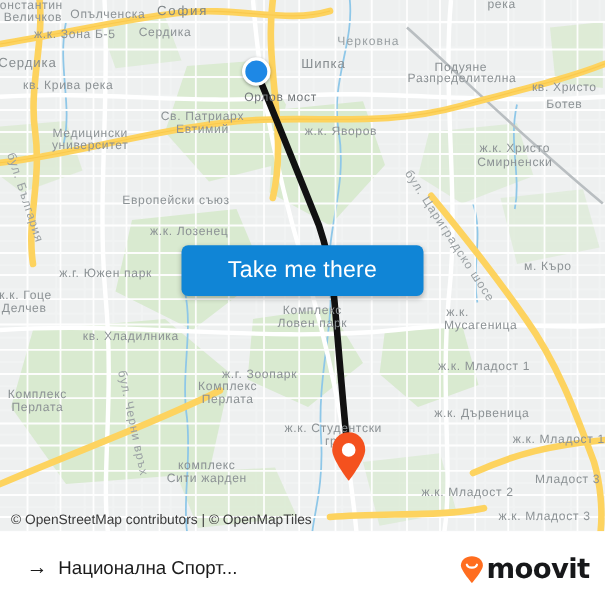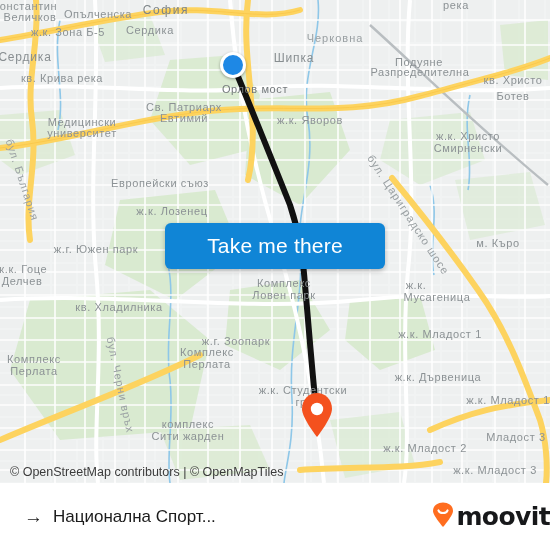--- a/index.html
+++ b/index.html
@@ -39,21 +39,21 @@
   #attrib{position:absolute;left:0;bottom:0;width:550px;height:22px;
        display:flex;align-items:center;padding-left:10px;box-sizing:border-box;
        font-size:12.5px;color:#3b3b3b;background:rgba(255,255,255,0.0);}
 
   
   #footer{position:absolute;left:0;top:483px;width:550px;height:67px;background:#fff;
        display:flex;align-items:center;}
   #route-summary{display:flex;align-items:center;flex:1;padding-left:14px;
        font-size:17px;color:#1b1b1b;white-space:nowrap;overflow:hidden;}
   #arrow-icon{margin:0 10px;font-size:19px;color:#1b1b1b;}
-  #moovit-logo{display:flex;align-items:flex-start;}
+  #moovit-logo{display:flex;align-items:flex-end;padding-right:14px;}
   #moovit-wordmark{font-size:25px;font-weight:bold;color:#17181a;letter-spacing:-.6px;
        font-family:"DejaVu Sans","Liberation Sans",sans-serif;}
 </style>
 </head>
 <body>
 
 <div id="app">
 
   <div id="map">
 

